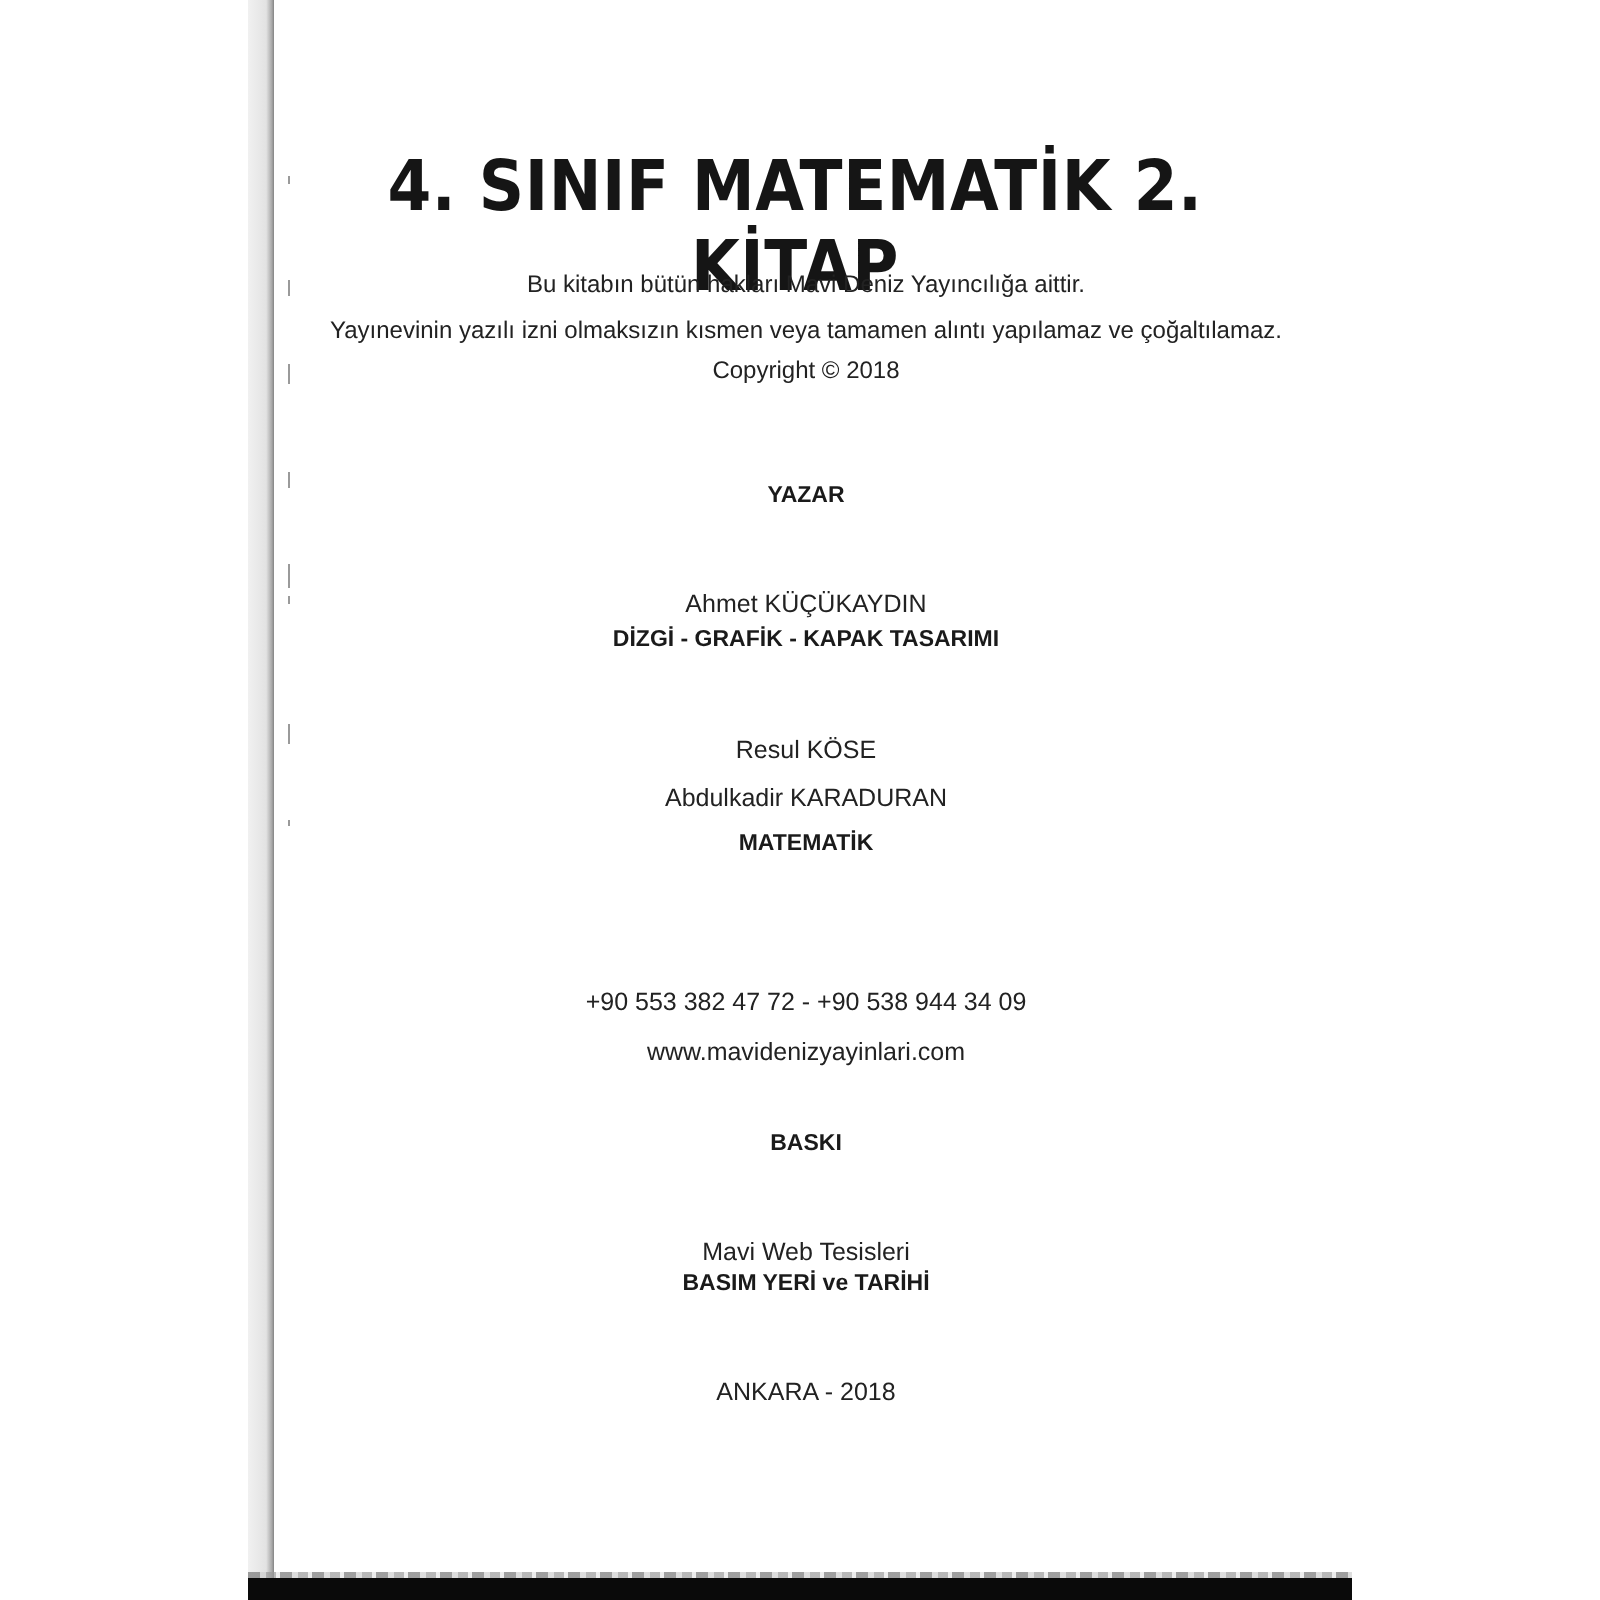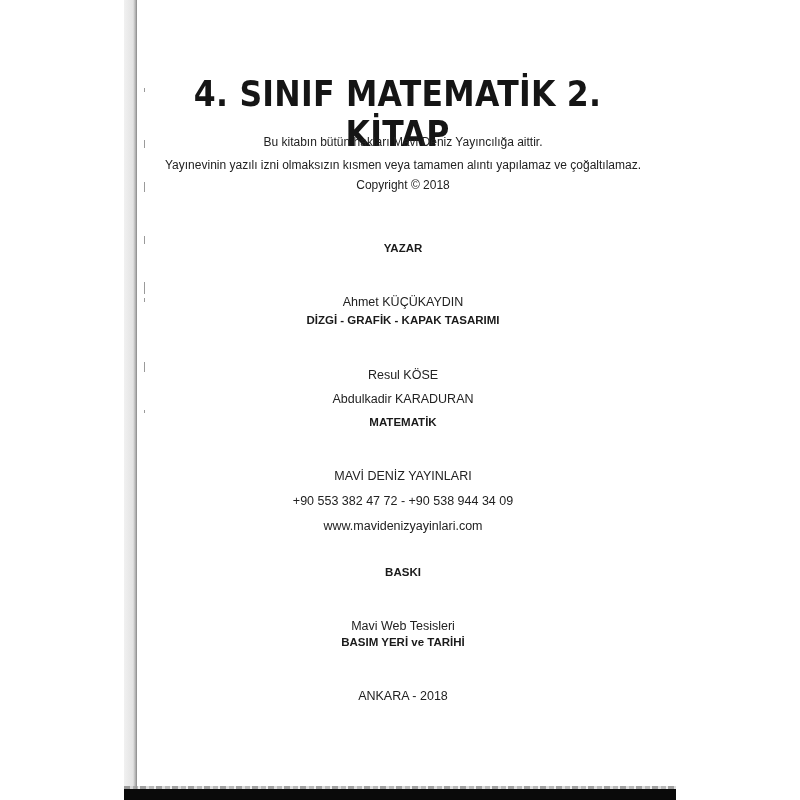--- a/index.html
+++ b/index.html
@@ -117,21 +117,20 @@
   <div class="line" style="top:178px">Copyright © 2018</div>
 
   <div class="line heading" style="top:242px">YAZAR</div>
   <div class="line value" style="top:265px">Ahmet KÜÇÜKAYDIN</div>
 
   <div class="line heading" style="top:314px">DİZGİ - GRAFİK - KAPAK TASARIMI</div>
   <div class="line value" style="top:338px">Resul KÖSE</div>
   <div class="line value" style="top:362px">Abdulkadir KARADURAN</div>
 
   <div class="line heading" style="top:416px">MATEMATİK</div>
-  <div class="line value" style="top:439px">MAVİ DENİZ YAYINLARI</div>
   <div class="line value" style="top:464px">+90 553 382 47 72 - +90 538 944 34 09</div>
   <div class="line value" style="top:489px">www.mavidenizyayinlari.com</div>
 
   <div class="line heading" style="top:566px">BASKI</div>
   <div class="line value" style="top:589px">Mavi Web Tesisleri</div>
 
   <div class="line heading" style="top:636px">BASIM YERİ ve TARİHİ</div>
   <div class="line value" style="top:659px">ANKARA - 2018</div>
 
 </div>

